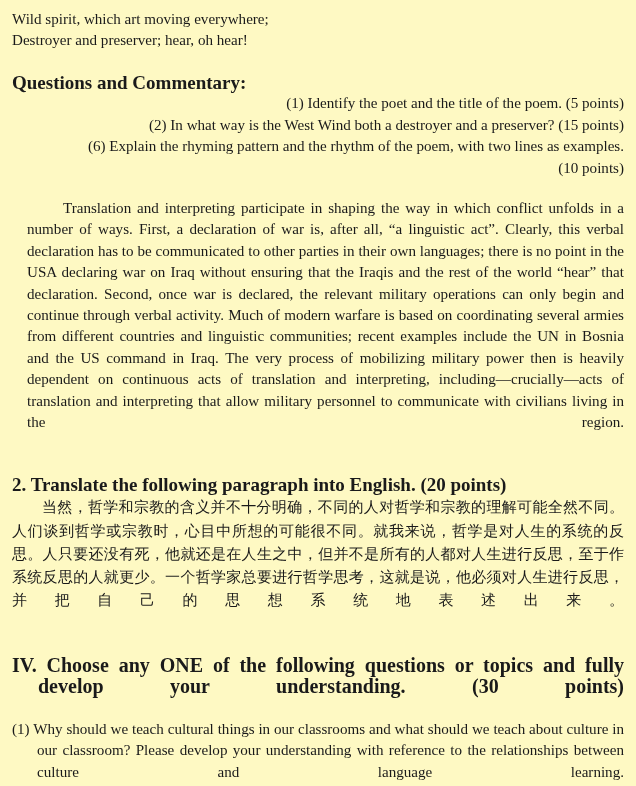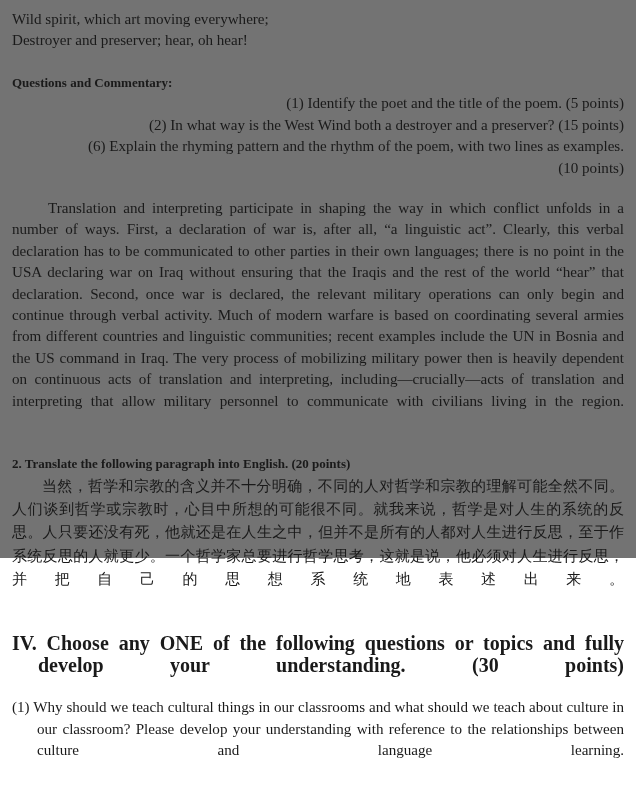--- a/index.html
+++ b/index.html
@@ -11,42 +11,43 @@
   body {
     width: 636px;
     height: 786px;
     overflow: hidden;
     font-family: "Liberation Serif", "DejaVu Serif", serif;
     color: #1a1a1a;
     -webkit-font-smoothing: antialiased;
   }
   .page {
     width: 636px;
-    height: 558px;
+    height: 786px;
     box-sizing: border-box;
     padding: 9px 12px 0 12px;
-    background: #737373;
+    background: #fef9c3;
   }
   .line {
     font-size: 15.1px;
     line-height: 21px;
     white-space: pre;
   }
   .para {
     font-size: 15.1px;
     line-height: 21.4px;
     text-align: justify;
     text-justify: inter-word;
     margin: 0;
   }
   .para-indent {
     text-indent: 36px;
+    margin-left: 15px;
   }
   .heading {
-    font-size: 13px;
+    font-size: 19px;
     line-height: 21.4px;
     font-weight: bold;
     margin: 0;
     white-space: pre;
   }
   .heading-just {
     font-size: 20px;
     line-height: 21.4px;
     font-weight: bold;
     margin: 0;

